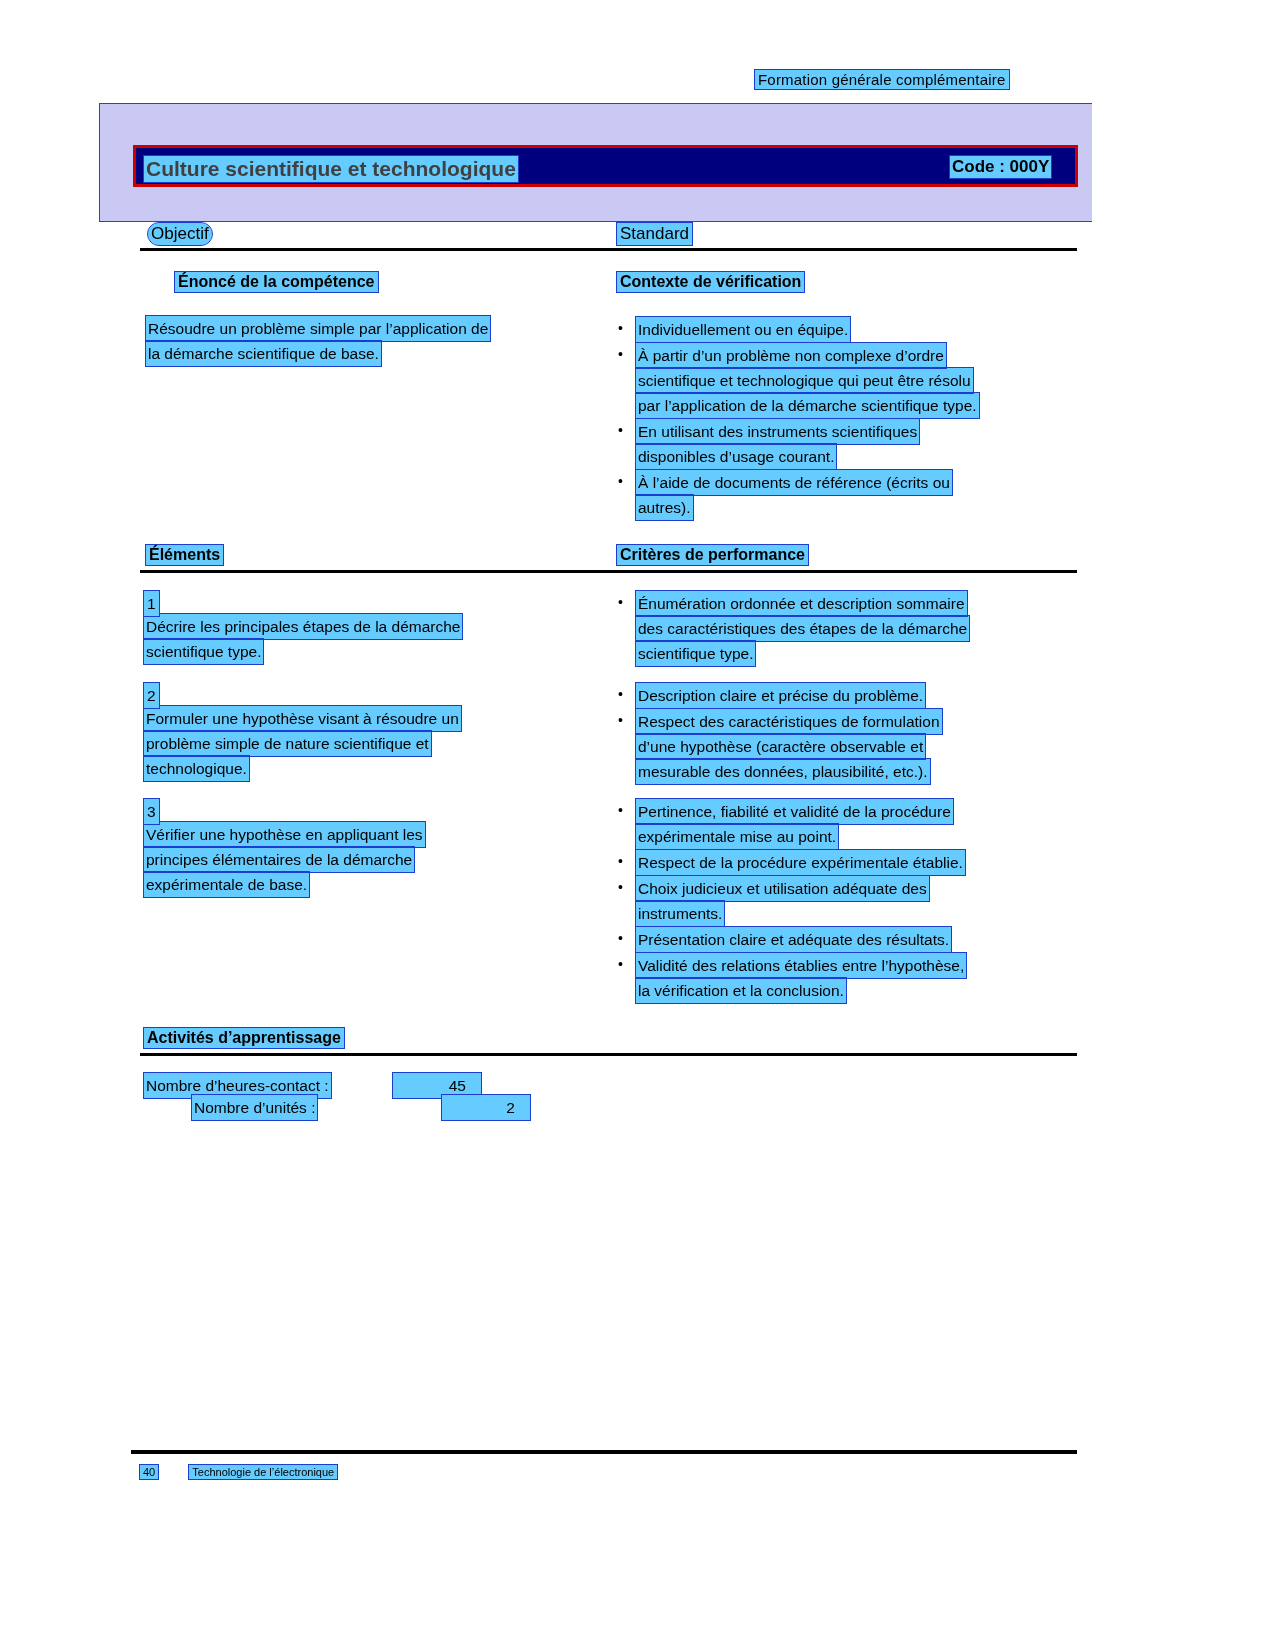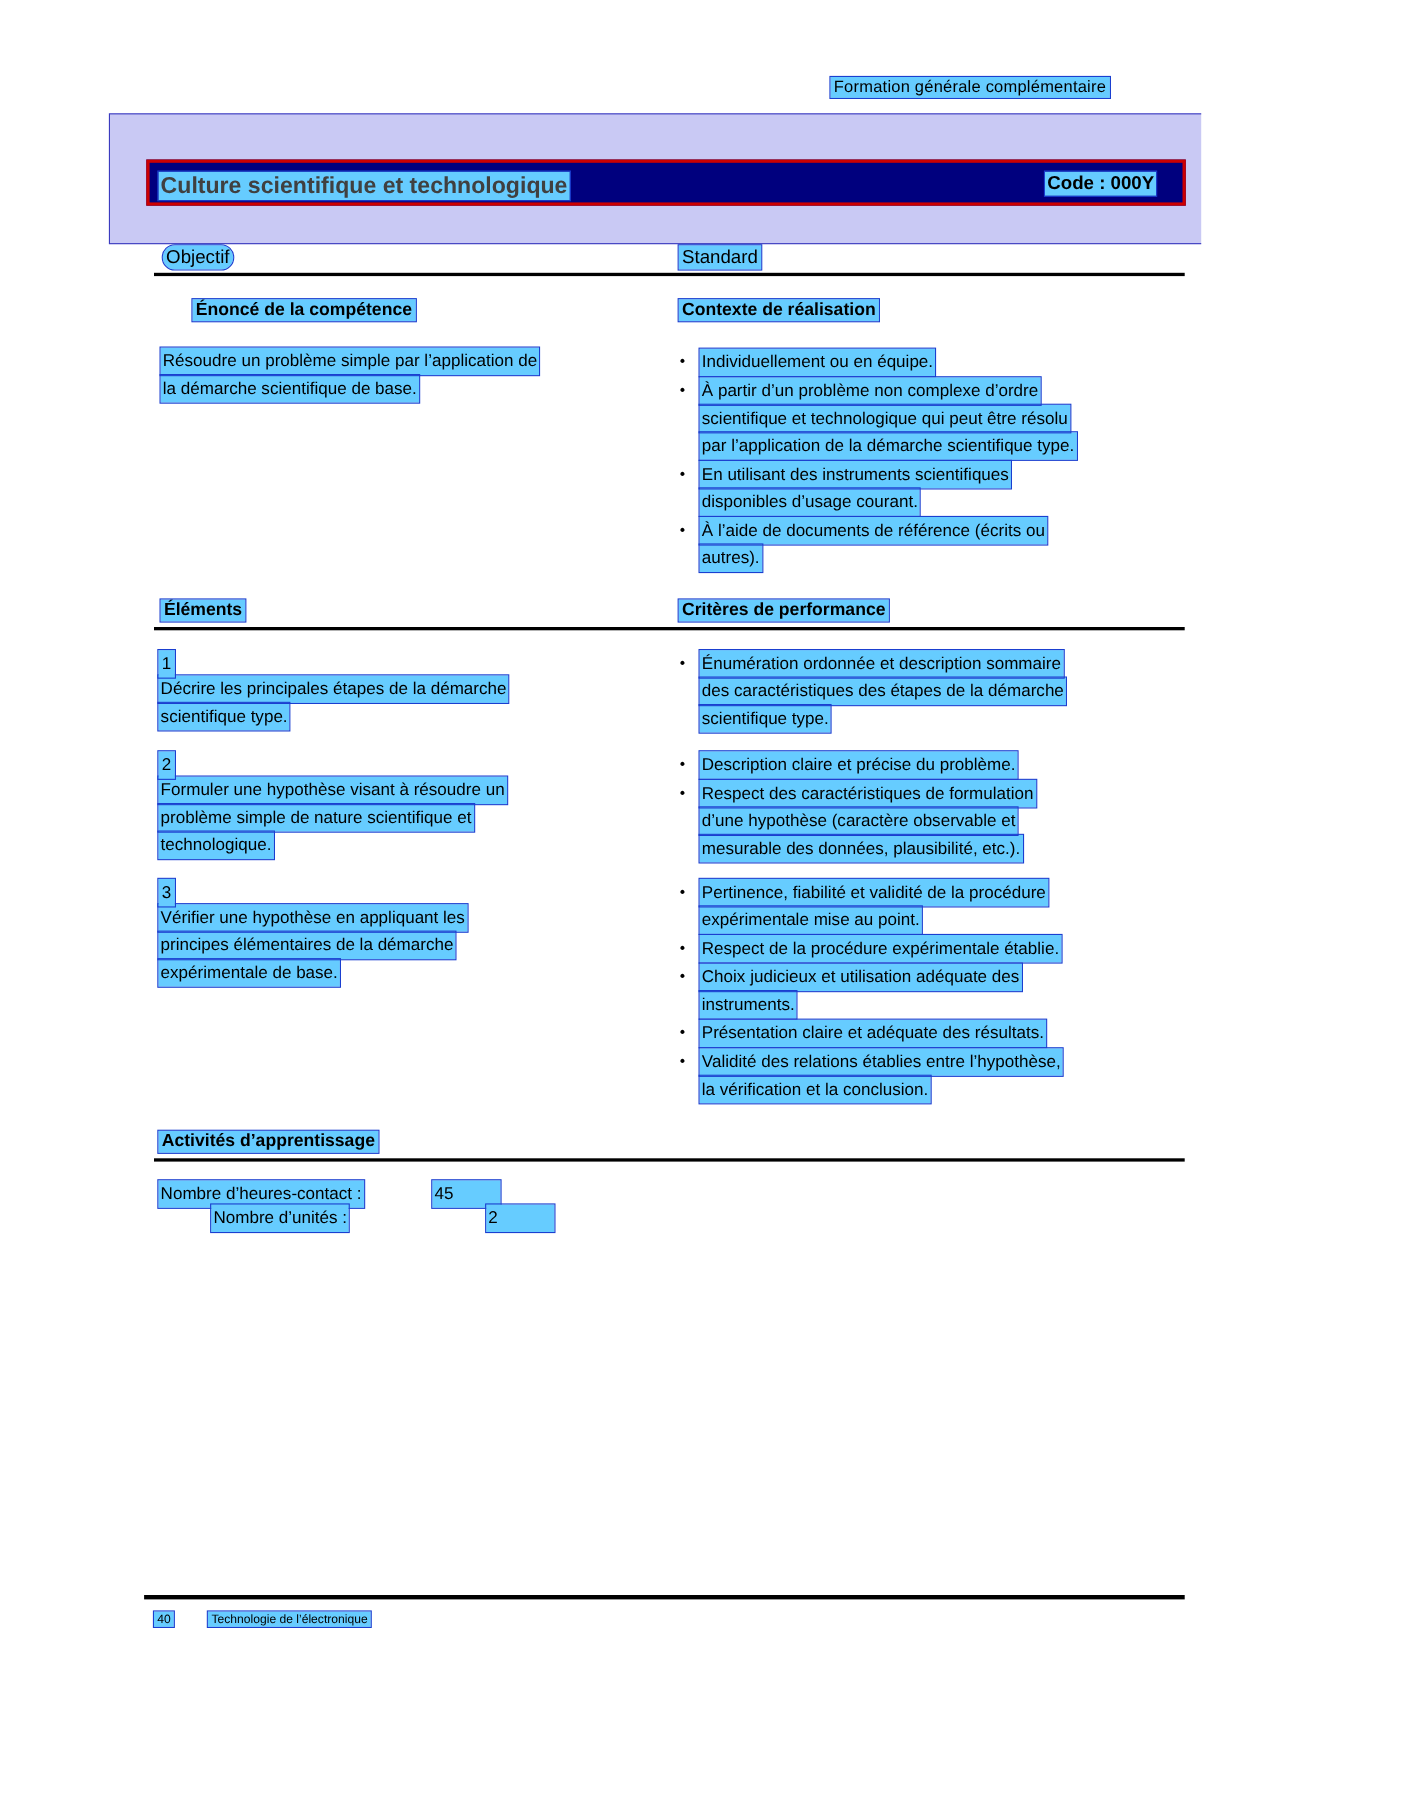--- a/index.html
+++ b/index.html
@@ -150,22 +150,22 @@
     position: absolute;
     font-size: 15.5px;
     line-height: 23px;
   }
   .hours-row .lbl {
     display: inline-block;
     padding: 1px 2px;
   }
   .hours-row .val {
     display: inline-block;
-    padding: 1px 2px;
-    text-align: left;
+    padding: 1px 15px;
+    text-align: right;
   }
 
   .footer-rule {
     position: absolute;
     left: 131px;
     top: 1450px;
     width: 946px;
     height: 4px;
     background: #000;
   }
@@ -189,21 +189,21 @@
   <div class="title-outer"></div>
   <div class="title-redbox"></div>
   <div class="title-text sel">Culture scientifique et technologique</div>
   <div class="title-code sel">Code : 000Y</div>
 
   <div class="col-head sel" style="left:148px; top:223px;border-radius:11px;">Objectif</div>
   <div class="col-head sel" style="left:617px; top:223px;">Standard</div>
   <div class="rule" style="top:248px;"></div>
 
   <div class="sub-head sel" style="left:146px; top:272px;margin-left:29px;">Énoncé de la compétence</div>
-  <div class="sub-head sel" style="left:617px; top:272px;">Contexte de réalisation</div>
+  <div class="sub-head sel" style="left:617px; top:272px;">Contexte de vérification</div>
 
   <div class="txt" style="left:144px; top:316px; width:450px;">
     <span class="ln sel">Résoudre un problème simple par l’application de</span>
     <span class="ln sel">la démarche scientifique de base.</span>
   </div>
 
   <ul class="bullet-list" style="left:614px; top:317px; width:470px;">
     <li>
       <span class="ln sel">Individuellement ou en équipe.</span>
     </li>

